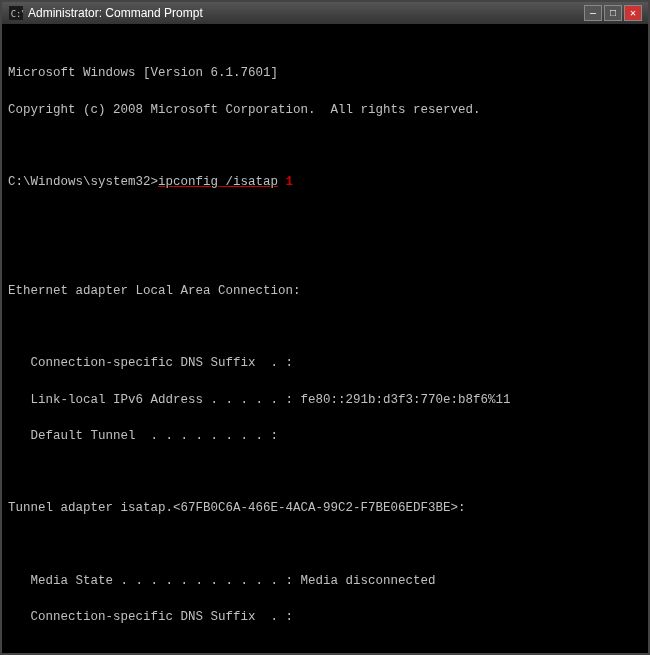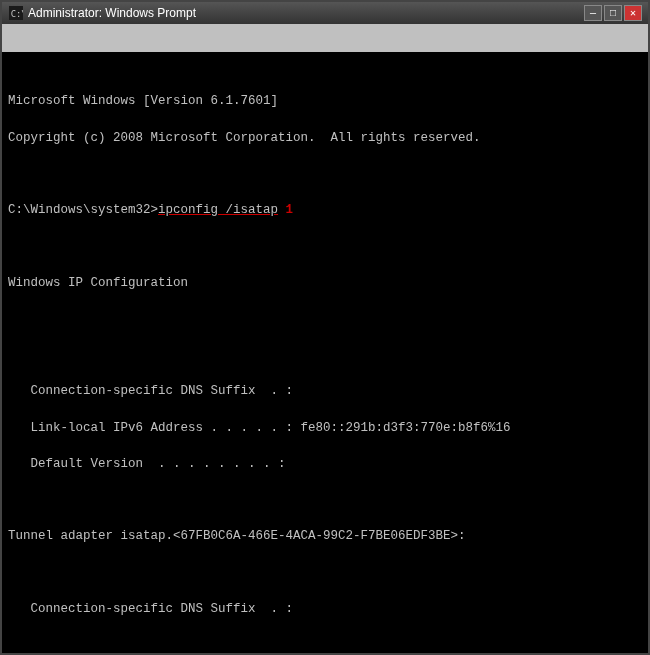--- a/index.html
+++ b/index.html
@@ -72,21 +72,20 @@
       background: #000;
       color: #c0c0c0;
       flex: 1;
       padding: 4px 6px;
       font-size: 12.5px;
       line-height: 1.45;
       overflow-y: auto;
       overflow-x: hidden;
       white-space: pre-wrap;
       word-break: break-all;
-      margin-top: 28px;
     }
     .terminal .line {
       display: block;
     }
     .terminal::-webkit-scrollbar {
       width: 16px;
     }
     .terminal::-webkit-scrollbar-track {
       background: #c0c0c0;
     }
@@ -99,42 +98,43 @@
 <body>
 
 <div class="window">
   <div class="titlebar">
     <div class="titlebar-icon">
       <svg viewBox="0 0 16 16" fill="none">
         <rect width="16" height="16" fill="#1a1a1a"></rect>
         <text x="2" y="12" font-size="10" fill="#c0c0c0" font-family="monospace">C:\</text>
       </svg>
     </div>
-    <span class="titlebar-title">Administrator: Windows Prompt</span>
+    <span class="titlebar-title">Administrator: Command Prompt</span>
     <div class="titlebar-buttons">
       <div class="titlebar-btn minimize">—</div>
       <div class="titlebar-btn maximize">□</div>
       <div class="titlebar-btn close">✕</div>
     </div>
   </div>
   <div class="terminal" id="terminal-content">
   <span class="line">Microsoft Windows [Version 6.1.7601]</span>
 <span class="line">Copyright (c) 2008 Microsoft Corporation.  All rights reserved.</span>
 <span class="line">&nbsp;</span>
 <span class="line"><span>C:\Windows\system32&gt;</span><span style="text-decoration: underline rgb(204, 0, 0);">ipconfig /isatap</span><span style="color: rgb(204, 0, 0); font-weight: bold;"> 1</span></span>
 <span class="line">&nbsp;</span>
-<span class="line">Windows IP Configuration</span>
 <span class="line">&nbsp;</span>
+<span class="line">Ethernet adapter Local Area Connection:</span>
 <span class="line">&nbsp;</span>
 <span class="line">   Connection-specific DNS Suffix  . :</span>
-<span class="line">   Link-local IPv6 Address . . . . . : fe80::291b:d3f3:770e:b8f6%16</span>
-<span class="line">   Default Version  . . . . . . . . :</span>
+<span class="line">   Link-local IPv6 Address . . . . . : fe80::291b:d3f3:770e:b8f6%11</span>
+<span class="line">   Default Tunnel  . . . . . . . . :</span>
 <span class="line">&nbsp;</span>
 <span class="line">Tunnel adapter isatap.&lt;67FB0C6A-466E-4ACA-99C2-F7BE06EDF3BE&gt;:</span>
 <span class="line">&nbsp;</span>
+<span class="line">   Media State . . . . . . . . . . . : Media disconnected</span>
 <span class="line">   Connection-specific DNS Suffix  . :</span>
 
 
 
 
 
 
 
 
 

